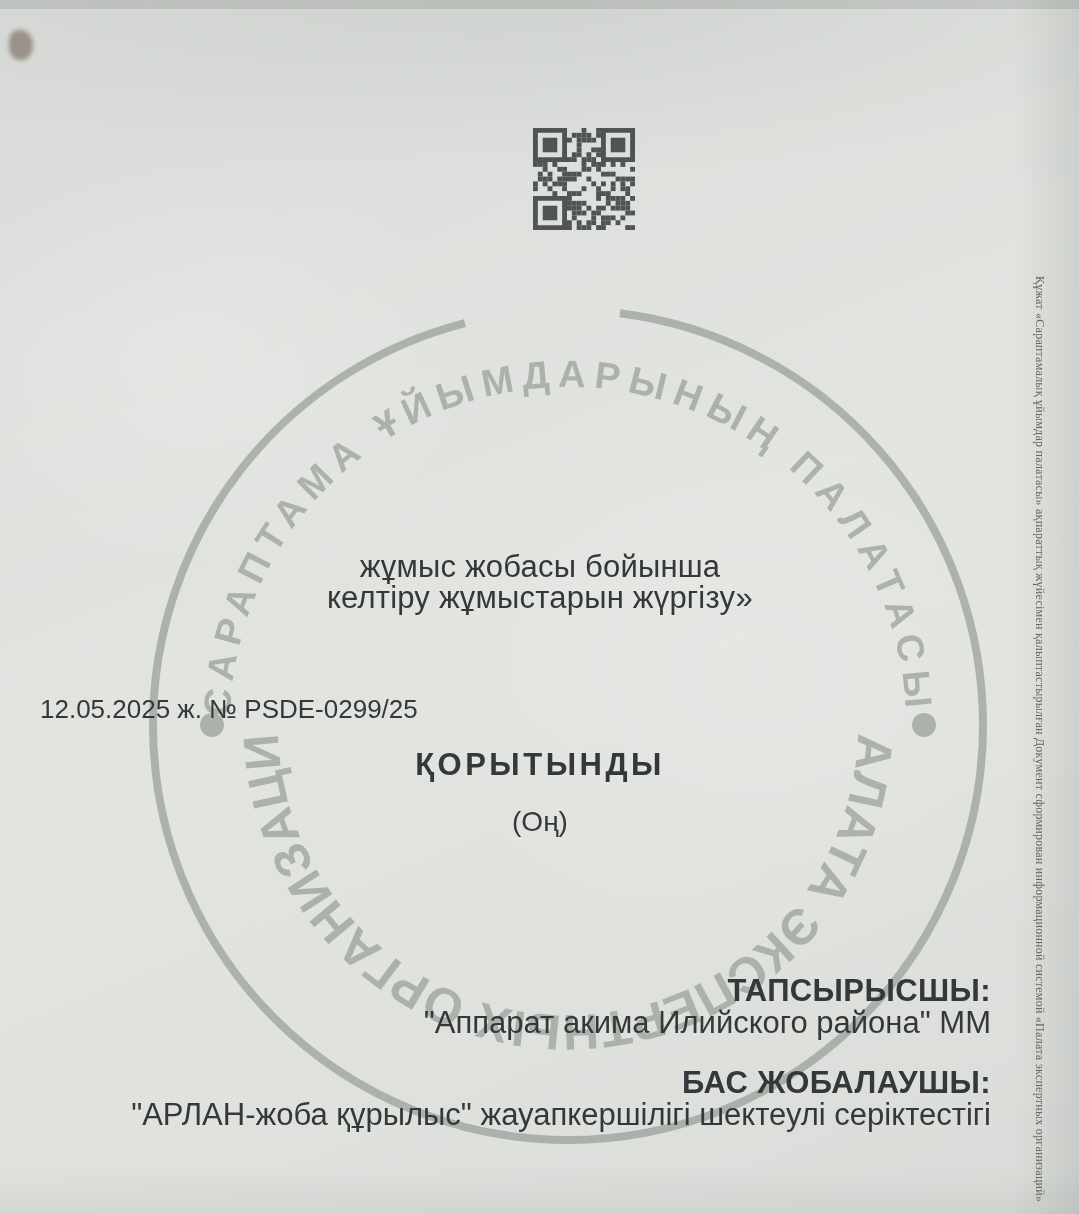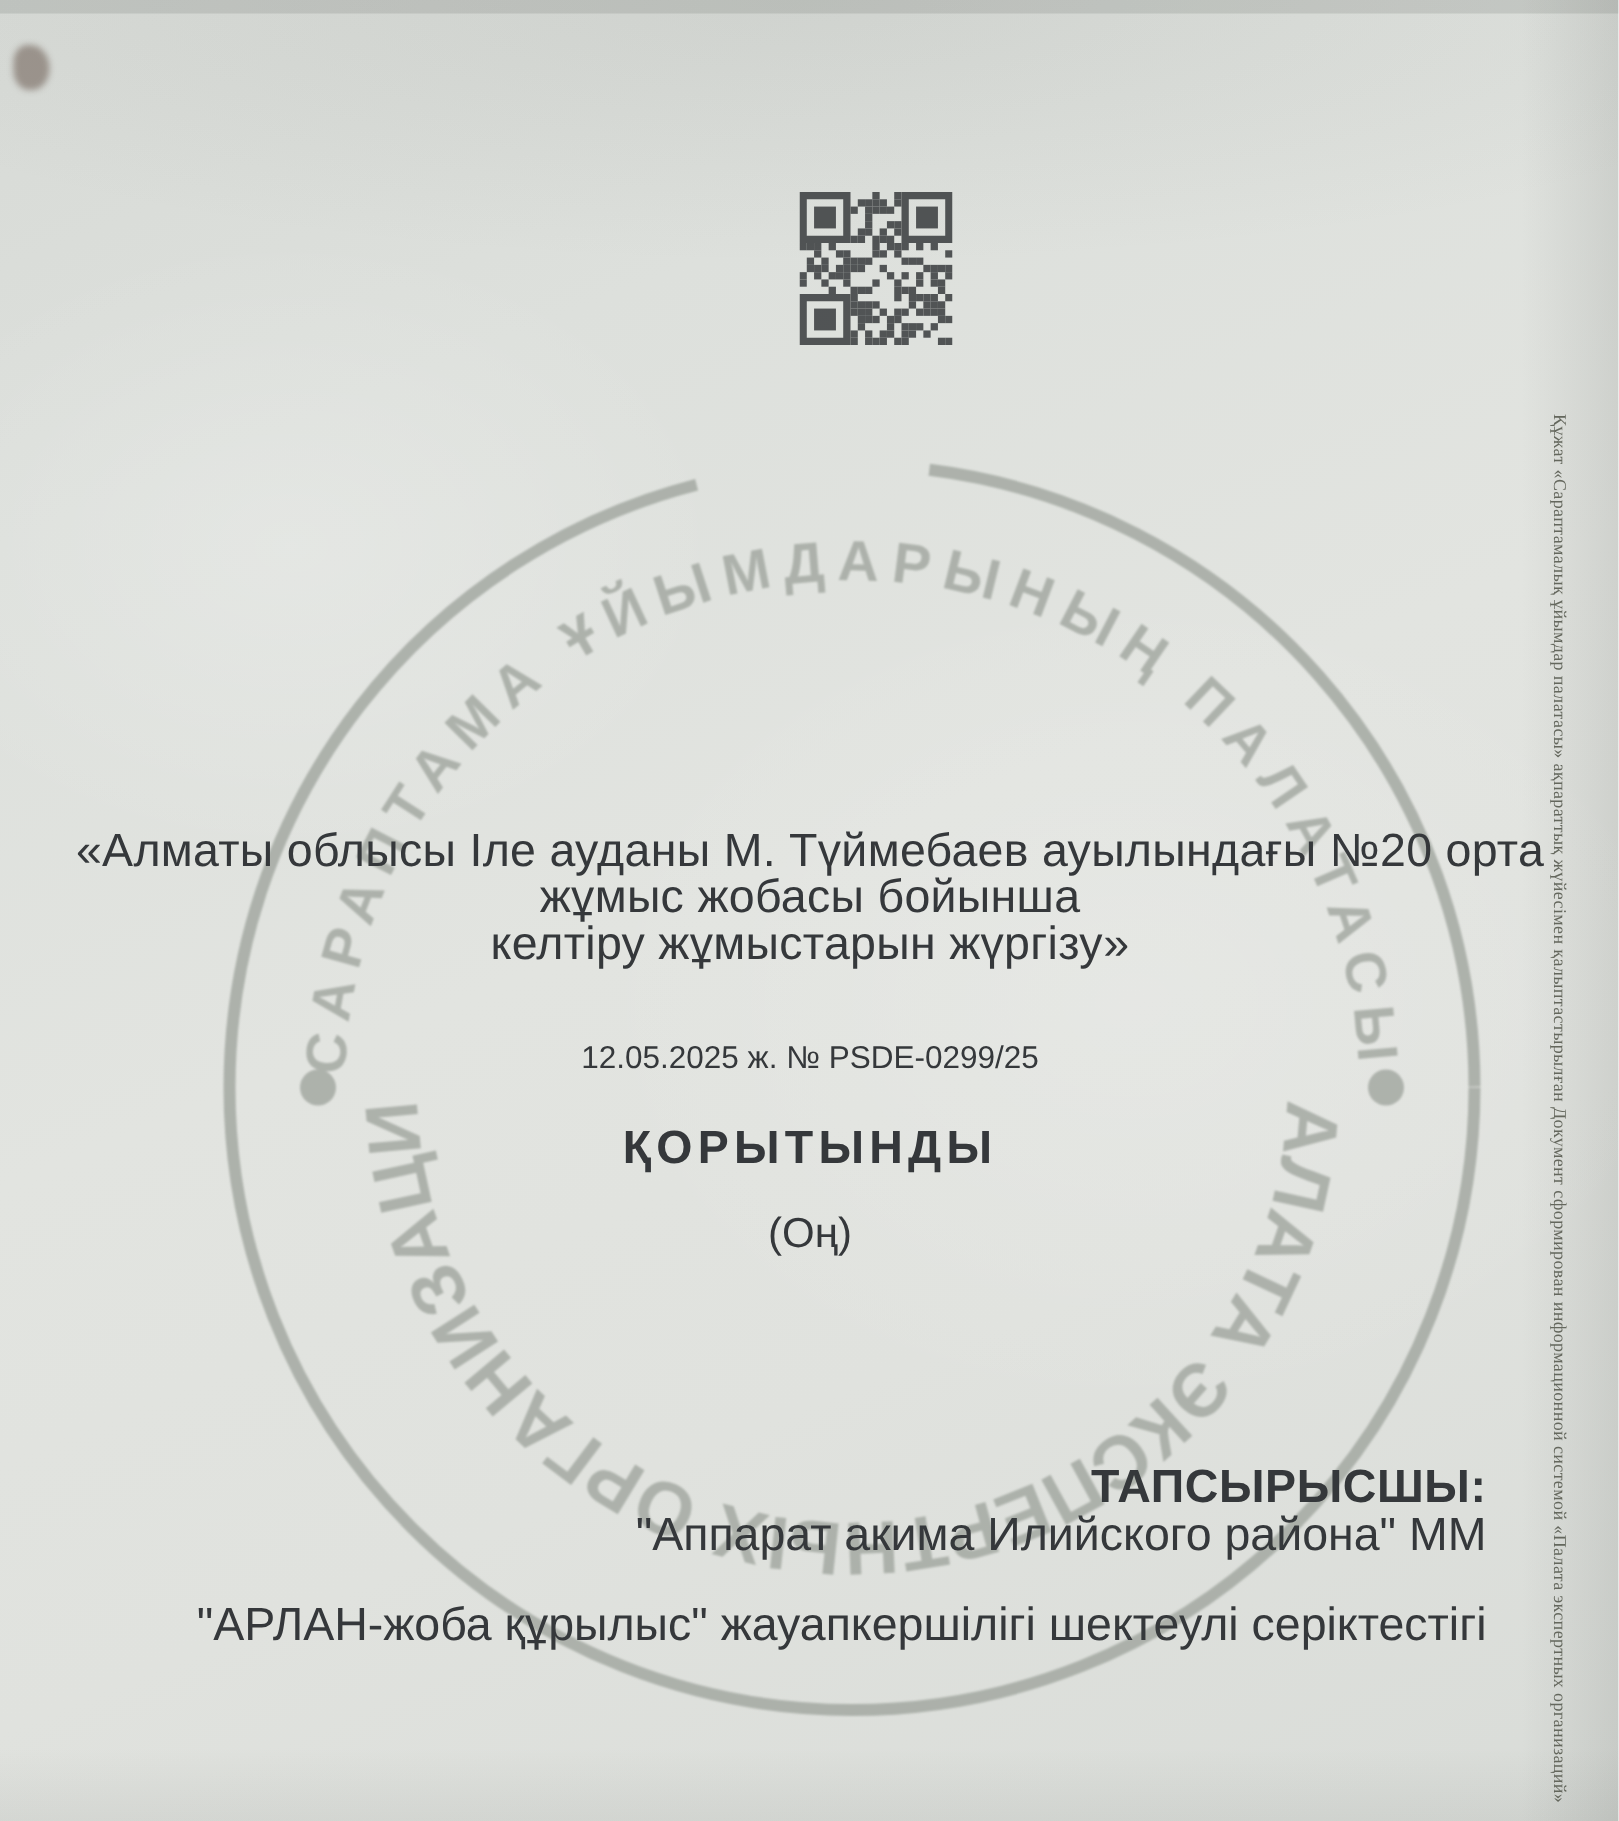--- a/index.html
+++ b/index.html
@@ -25,21 +25,21 @@
   
   svg.stamp{position:absolute;left:0;top:0;z-index:1;pointer-events:none;}
   .stamp-ink{opacity:.78;}
 
   
   svg.qr{position:absolute;left:533px;top:128px;z-index:2;opacity:.86;}
 
   
   .txt{position:absolute;z-index:3;color:#35383b;}
   .title-block{left:40px;top:551px;width:1000px;text-align:center;font-size:31px;line-height:31px;letter-spacing:.2px;}
-  .number-line{left:40px;top:694px;width:1000px;text-align:center;font-size:21px;}
+  .number-line{left:40px;top:694px;width:1000px;font-size:26px;}
   .conclusion{left:40px;top:747px;width:1000px;text-align:center;font-size:31px;font-weight:bold;letter-spacing:3.5px;}
   .result{left:40px;top:806px;width:1000px;text-align:center;font-size:28px;}
   .party{right:88px;text-align:right;font-size:31px;line-height:32px;white-space:nowrap;}
   .party .lbl{font-weight:bold;letter-spacing:.4px;}
   .party-customer{top:975px;}
   .party-designer{top:1067px;}
   .side-note{
     position:absolute;left:1047px;top:276px;width:810px;height:17px;z-index:3;
     transform:rotate(90deg);transform-origin:0 0;
     font-family:"Liberation Serif",serif;font-size:12px;letter-spacing:.25px;
@@ -219,31 +219,31 @@
     <rect x="20" y="20" width="1" height="1" fill="#3a3d3f"></rect>
     <path d="M0 0h7v7h-7zM1 1v5h5v-5z" fill="#3a3d3f" fill-rule="evenodd"></path>
     <rect x="2" y="2" width="3" height="3" fill="#3a3d3f"></rect>
     <path d="M14 0h7v7h-7zM15 1v5h5v-5z" fill="#3a3d3f" fill-rule="evenodd"></path>
     <rect x="16" y="2" width="3" height="3" fill="#3a3d3f"></rect>
     <path d="M0 14h7v7h-7zM1 15v5h5v-5z" fill="#3a3d3f" fill-rule="evenodd"></path>
     <rect x="2" y="16" width="3" height="3" fill="#3a3d3f"></rect>
   </svg>
 
 <div class="txt title-block">
-  <div>«Алматы облысы Іле ауданы М. Түймебаев ауылындағы №20 орта</div>
   <div>жұмыс жобасы бойынша</div>
   <div>келтіру жұмыстарын жүргізу»</div>
 </div>
 
 <div class="txt number-line">12.05.2025 ж. № PSDE-0299/25</div>
 <div class="txt conclusion">ҚОРЫТЫНДЫ</div>
 <div class="txt result">(Оң)</div>
 
 <div class="txt party party-customer">
   <div class="lbl">ТАПСЫРЫСШЫ:</div>
   <div>"Аппарат акима Илийского района" ММ</div>
 </div>
 
 <div class="txt party party-designer">
+  <div class="lbl">БАС ЖОБАЛАУШЫ:</div>
   <div>"АРЛАН-жоба құрылыс" жауапкершілігі шектеулі серіктестігі</div>
 </div>
 
 <div class="side-note">Құжат «Сараптамалық ұйымдар палатасы» ақпараттық жүйесімен қалыптастырылған Документ сформирован информационной системой «Палата экспертных организаций»</div>
 
 </body></html>

